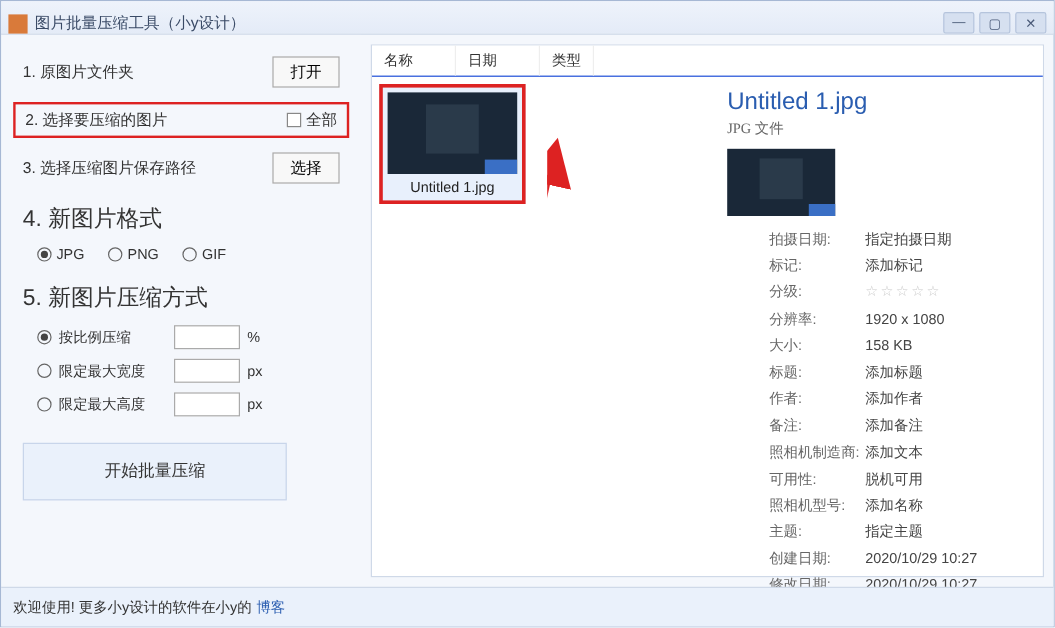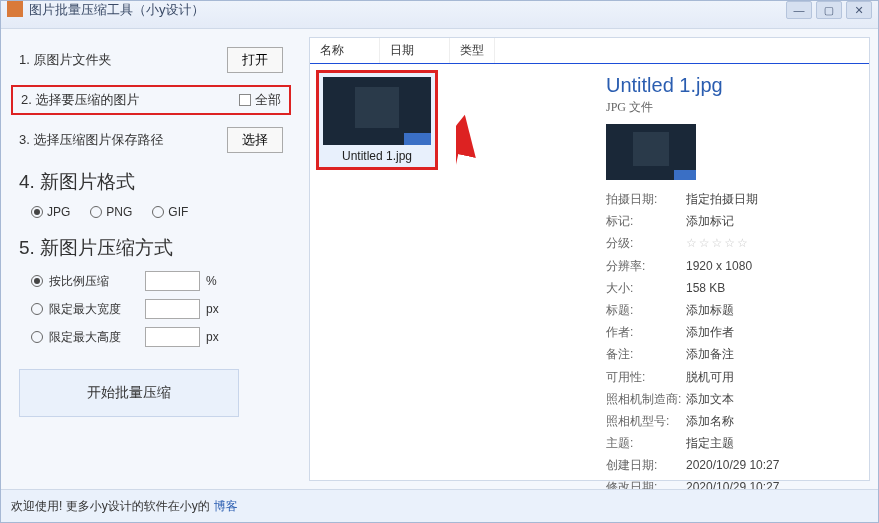--- a/index.html
+++ b/index.html
@@ -1,18 +1,18 @@
 <!DOCTYPE html>
 <html><head>
 <meta charset="utf-8">
 <style>
 * { box-sizing: border-box; margin: 0; padding: 0; }
 body { font-family: "Microsoft YaHei", "Segoe UI", sans-serif; font-size: 12px; background: #fff; color: #333; }
 .window { width: 879px; height: 523px; background: #f4f7fc; border: 1px solid #a6b8d4; display: flex; flex-direction: column; }
-.titlebar { height: 28px; background: linear-gradient(#eef3fb, #e4ebf7); display: flex; align-items: flex-start; padding: 0 6px; border-bottom: 1px solid #cfd9e8; }
+.titlebar { height: 28px; background: linear-gradient(#eef3fb, #e4ebf7); display: flex; align-items: flex-end; padding: 0 6px; border-bottom: 1px solid #cfd9e8; }
 .app-icon { width: 16px; height: 16px; background: #d97a3a; margin-right: 6px; }
 .title-text { flex: 1; color: #3a4a66; font-size: 13px; }
 .win-controls { display: flex; gap: 4px; }
 .win-btn { width: 26px; height: 18px; background: #d6e0f0; border: 1px solid #b5c4dc; display: flex; align-items: center; justify-content: center; font-size: 11px; color: #4a5a78; cursor: pointer; border-radius: 2px; }
 .content { flex: 1; display: flex; overflow: hidden; }
 .left-panel { width: 300px; padding: 18px; background: #f4f7fc; }
 .setting-row { display: flex; align-items: center; margin-bottom: 12px; font-size: 13px; color: #333; }
 .setting-label { flex: 1; }
 .btn-small { padding: 3px 14px; background: #f8f8f8; border: 1px solid #aaa; font-size: 13px; cursor: pointer; }
 .highlighted { border: 2px solid #d22; padding: 4px 8px; margin: 0 -8px 12px -8px; }
@@ -39,21 +39,21 @@
 .thumb-img { width: 100%; height: 68px; background: #1a2838; position: relative; overflow: hidden; }
 .thumb-img::before { content: ""; position: absolute; left: 30%; top: 15%; width: 40%; height: 60%; background: #2a3a4a; }
 .thumb-img::after { content: ""; position: absolute; right: 0; bottom: 0; width: 25%; height: 18%; background: #3a6fc5; }
 .thumb-name { font-size: 12px; margin-top: 4px; color: #222; }
 .details-pane { flex: 1; padding: 10px 16px; font-size: 12px; }
 .details-title { font-size: 20px; color: #2a5db0; margin-bottom: 2px; }
 .details-sub { font-size: 12px; color: #666; margin-bottom: 8px; font-family: Liberation Serif, serif; }
 .details-thumb { width: 90px; height: 56px; background: #1a2838; position: relative; margin-bottom: 10px; }
 .details-thumb::before { content: ""; position: absolute; left: 30%; top: 15%; width: 40%; height: 60%; background: #2a3a4a; }
 .details-thumb::after { content: ""; position: absolute; right: 0; bottom: 0; width: 25%; height: 18%; background: #3a6fc5; }
-.prop-row { display: flex; margin-bottom: 3px; line-height: 1.6; }
+.prop-row { display: flex; margin-bottom: 3px; line-height: 1.6; margin-left: 35px; }
 .prop-label { width: 80px; color: #666; }
 .prop-val { color: #444; }
 .stars { color: #ccc; letter-spacing: 2px; }
 .arrow-svg { position: absolute; left: 146px; top: 60px; width: 260px; height: 260px; pointer-events: none; }
 </style>
 </head>
 <body>
 
 <div class="window">
   <div class="titlebar">
@@ -170,26 +170,26 @@
               </div>
               <div class="prop-row">
                 <div class="prop-label">作者:</div>
                 <div class="prop-val">添加作者</div>
               </div>
               <div class="prop-row">
                 <div class="prop-label">备注:</div>
                 <div class="prop-val">添加备注</div>
               </div>
               <div class="prop-row">
+                <div class="prop-label">照相机制造商:</div>
+                <div class="prop-val">添加文本</div>
+              </div>
+              <div class="prop-row">
                 <div class="prop-label">可用性:</div>
                 <div class="prop-val">脱机可用</div>
-              </div>
-              <div class="prop-row">
-                <div class="prop-label">照相机制造商:</div>
-                <div class="prop-val">添加文本</div>
               </div>
               <div class="prop-row">
                 <div class="prop-label">照相机型号:</div>
                 <div class="prop-val">添加名称</div>
               </div>
               <div class="prop-row">
                 <div class="prop-label">主题:</div>
                 <div class="prop-val">指定主题</div>
               </div>
               <div class="prop-row">

